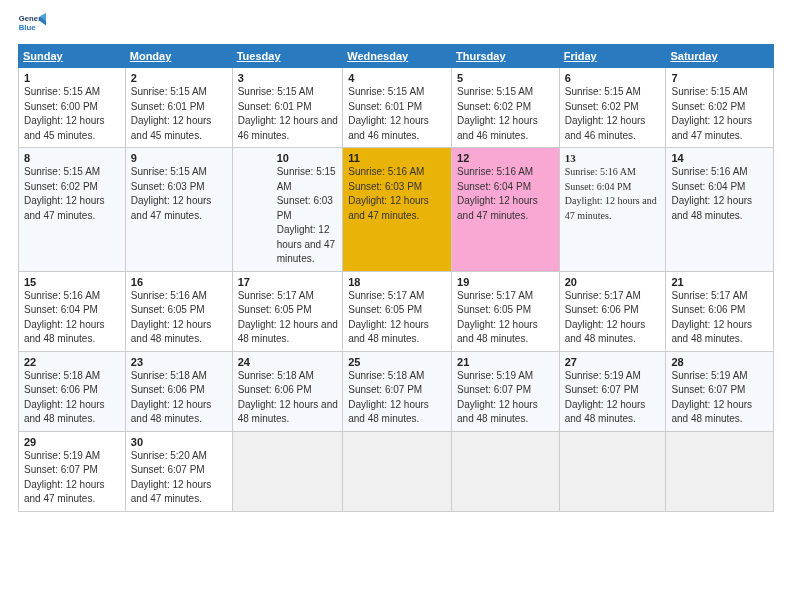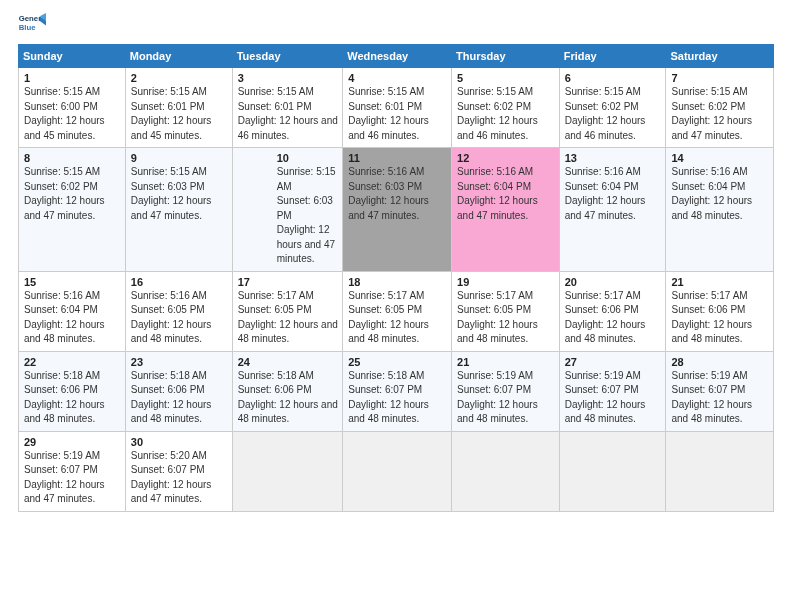--- a/index.html
+++ b/index.html
@@ -52,20 +52,21 @@
       font-size: 9.5px;
     }
     .calendar-table thead th {
       background: #2a7abf;
       color: #fff;
       font-size: 11px;
       font-weight: bold;
       padding: 5px 4px;
       text-align: left;
       border: 1px solid #2a7abf;
+      text-decoration: underline;
     }
     .calendar-table tbody td {
       border: 1px solid #ccc;
       vertical-align: top;
       padding: 4px 4px 4px 5px;
       width: 113px;
       min-height: 70px;
       background: #fff;
     }
     .calendar-table tbody tr:nth-child(even) td {
@@ -196,37 +197,37 @@
         </div>
       </td>
           <td style="background: rgb(245, 248, 252); padding-left: 44px;">
         <span class="day-num">10</span>
         <div class="day-info">
           Sunrise: 5:15 AM<br>
           Sunset: 6:03 PM<br>
           Daylight: 12 hours and 47 minutes.
         </div>
       </td>
-          <td style="background: #a3a3a3;">
+          <td style="background: #eab308;">
         <span class="day-num">11</span>
         <div class="day-info">
           Sunrise: 5:16 AM<br>
           Sunset: 6:03 PM<br>
           Daylight: 12 hours and 47 minutes.
         </div>
       </td>
           <td style="background: #f9a8d4; margin-left: 32px;">
         <span class="day-num">12</span>
         <div class="day-info">
           Sunrise: 5:16 AM<br>
           Sunset: 6:04 PM<br>
           Daylight: 12 hours and 47 minutes.
         </div>
       </td>
-          <td style="background: rgb(245, 248, 252);">
+          <td style="background: rgb(245, 248, 252); font-family: Liberation Serif, serif;">
         <span class="day-num">13</span>
         <div class="day-info">
           Sunrise: 5:16 AM<br>
           Sunset: 6:04 PM<br>
           Daylight: 12 hours and 47 minutes.
         </div>
       </td>
           <td style="background: rgb(245, 248, 252);">
         <span class="day-num">14</span>
         <div class="day-info">

